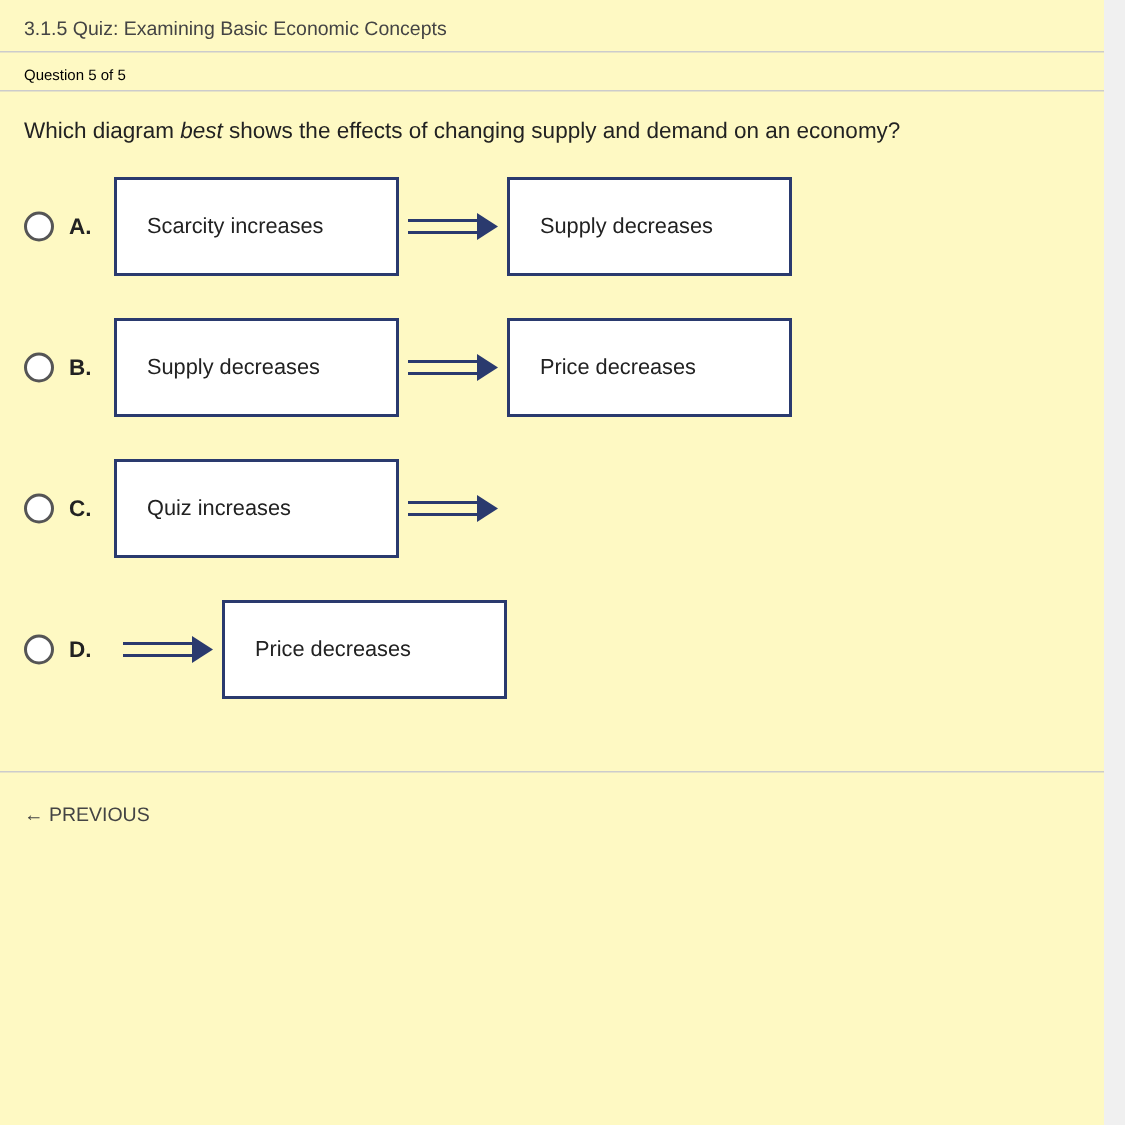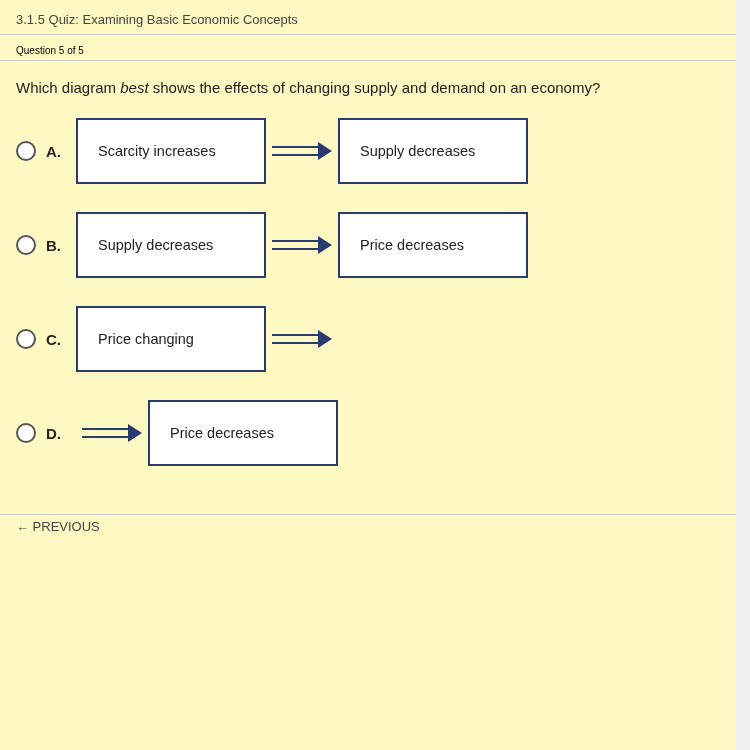--- a/index.html
+++ b/index.html
@@ -100,21 +100,21 @@
     }
 
     .arrow-container {
       display: flex;
       align-items: center;
       margin: 0 6px;
       flex-shrink: 0;
     }
 
     .footer {
-      padding: 4px 16px;
+      padding: 20px 16px;
       border-top: 1px solid #ccc;
       margin-top: 10px;
     }
 
     .prev-link {
       font-size: 13px;
       color: #444;
       display: flex;
       align-items: center;
       gap: 4px;
@@ -169,21 +169,21 @@
           </svg>
         </div>
         <div class="diagram-box">Price decreases</div>
       </div>
     </div>
 
     <div class="option-row">
       <div class="radio-btn"></div>
       <span class="option-letter">C.</span>
       <div class="diagram">
-        <div class="diagram-box">Price changing</div>
+        <div class="diagram-box">Quiz increases</div>
         <div class="arrow-container">
           <svg width="60" height="28" viewBox="0 0 60 28">
             <line x1="0" y1="10" x2="46" y2="10" stroke="#2a3a6e" stroke-width="2"></line>
             <line x1="0" y1="18" x2="46" y2="18" stroke="#2a3a6e" stroke-width="2"></line>
             <polygon points="46,5 60,14 46,23" fill="#2a3a6e"></polygon>
           </svg>
         </div>
       </div>
     </div>
 

